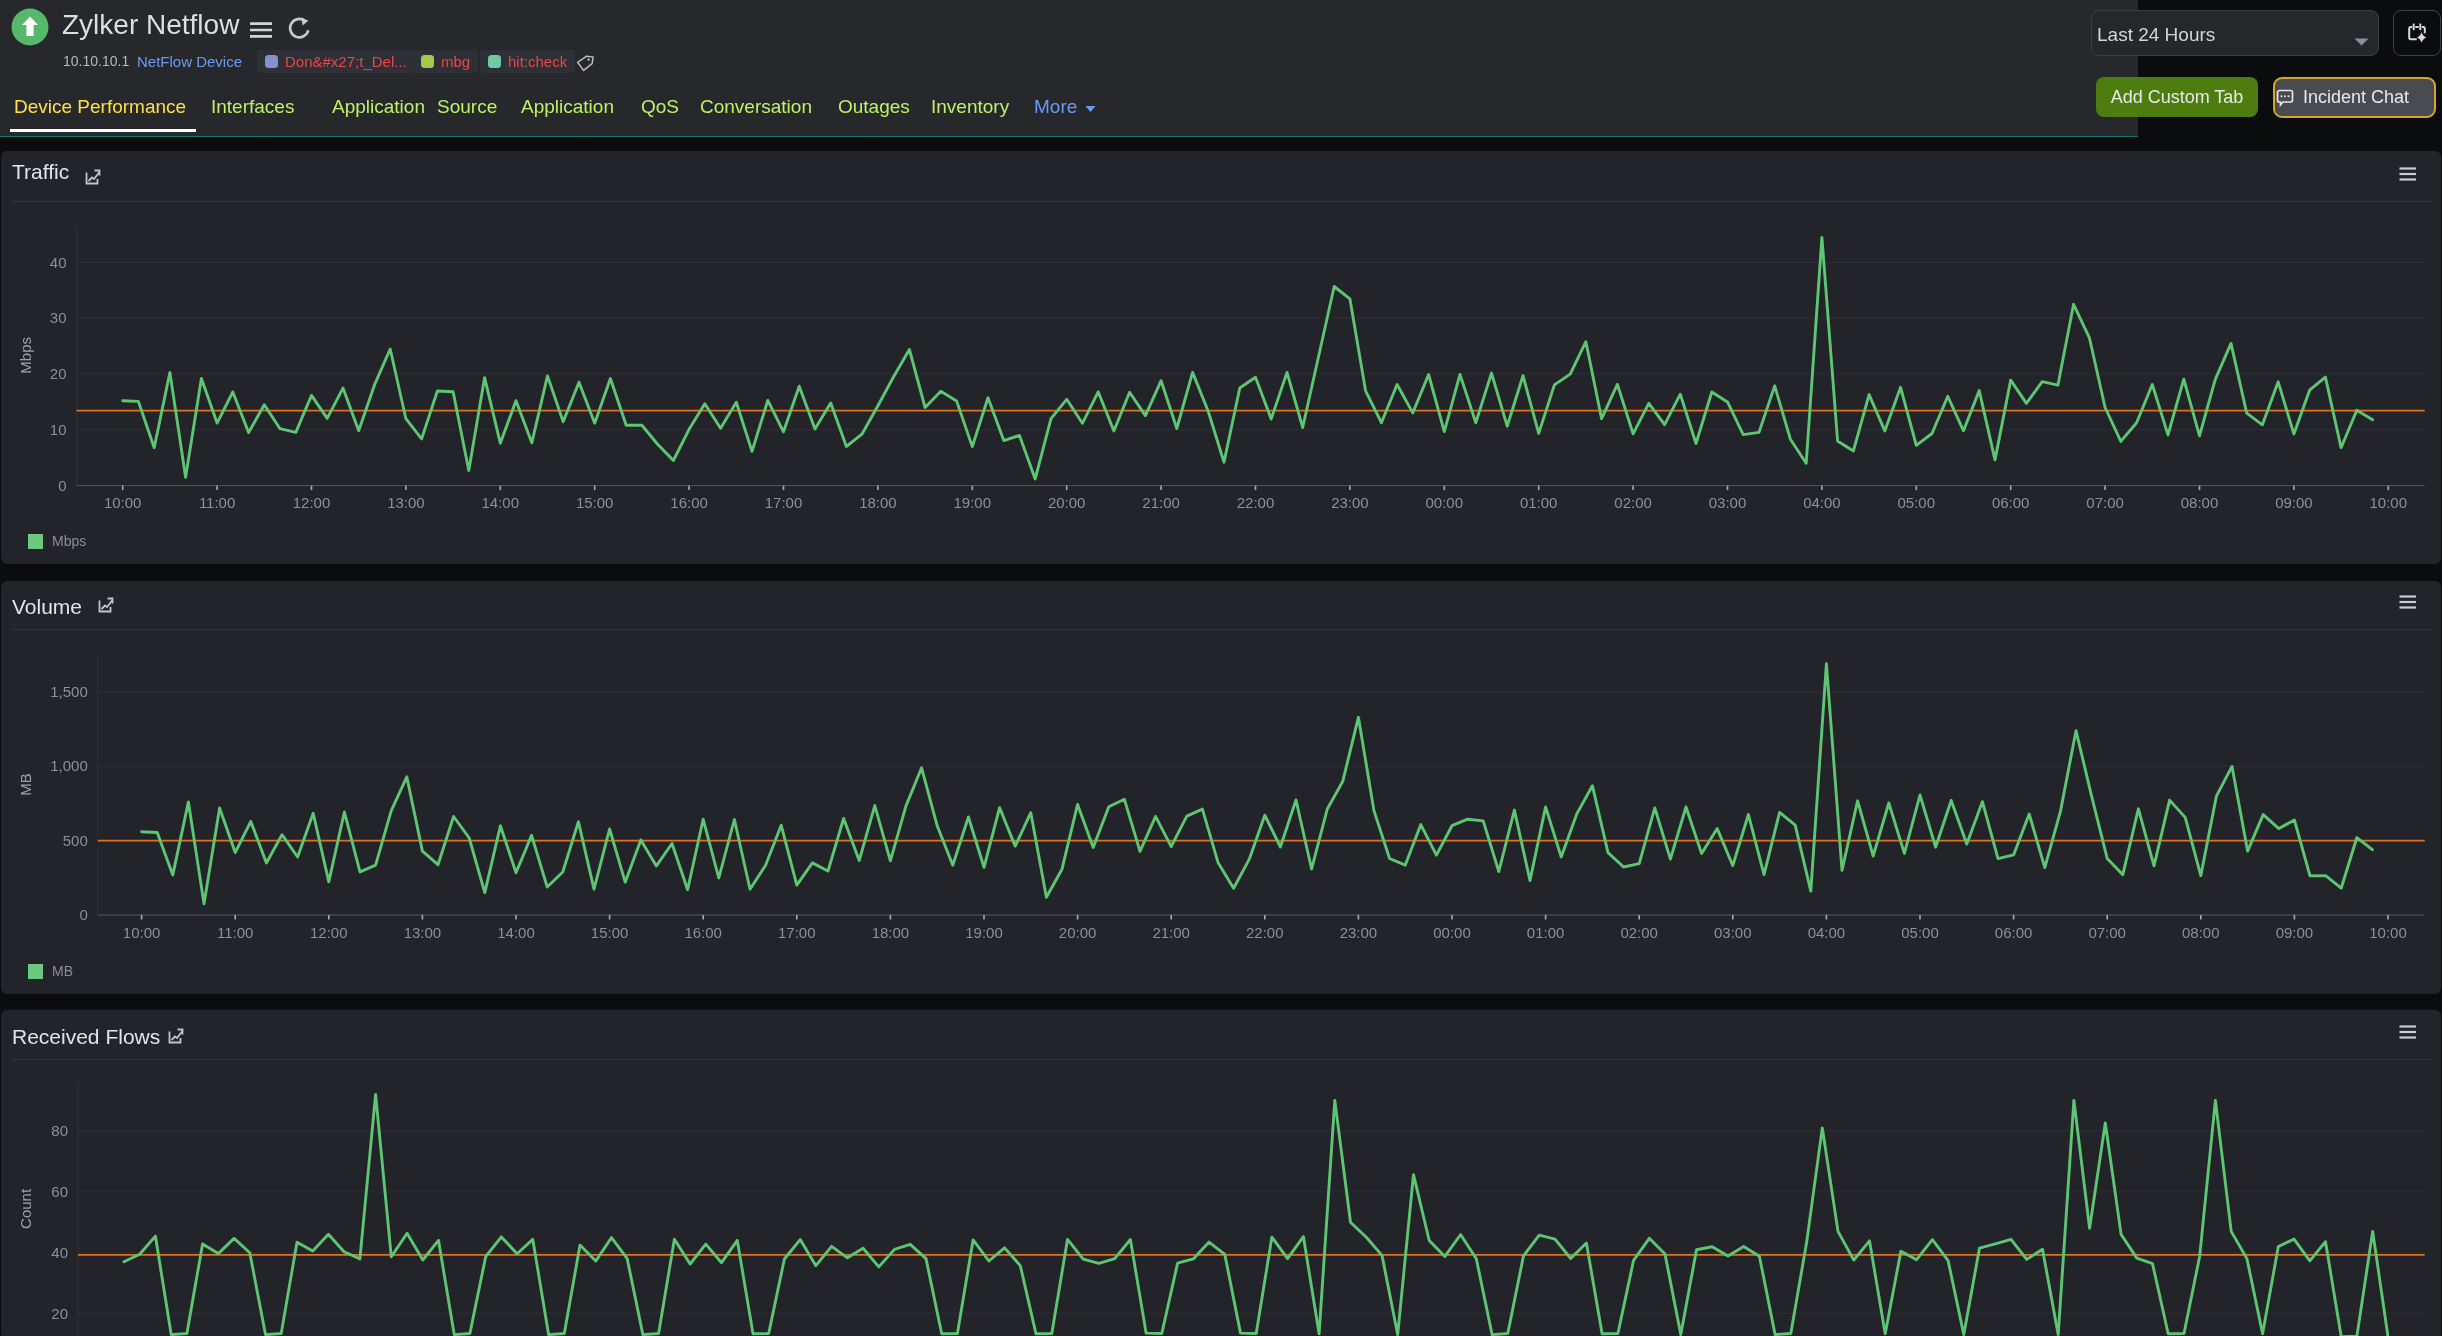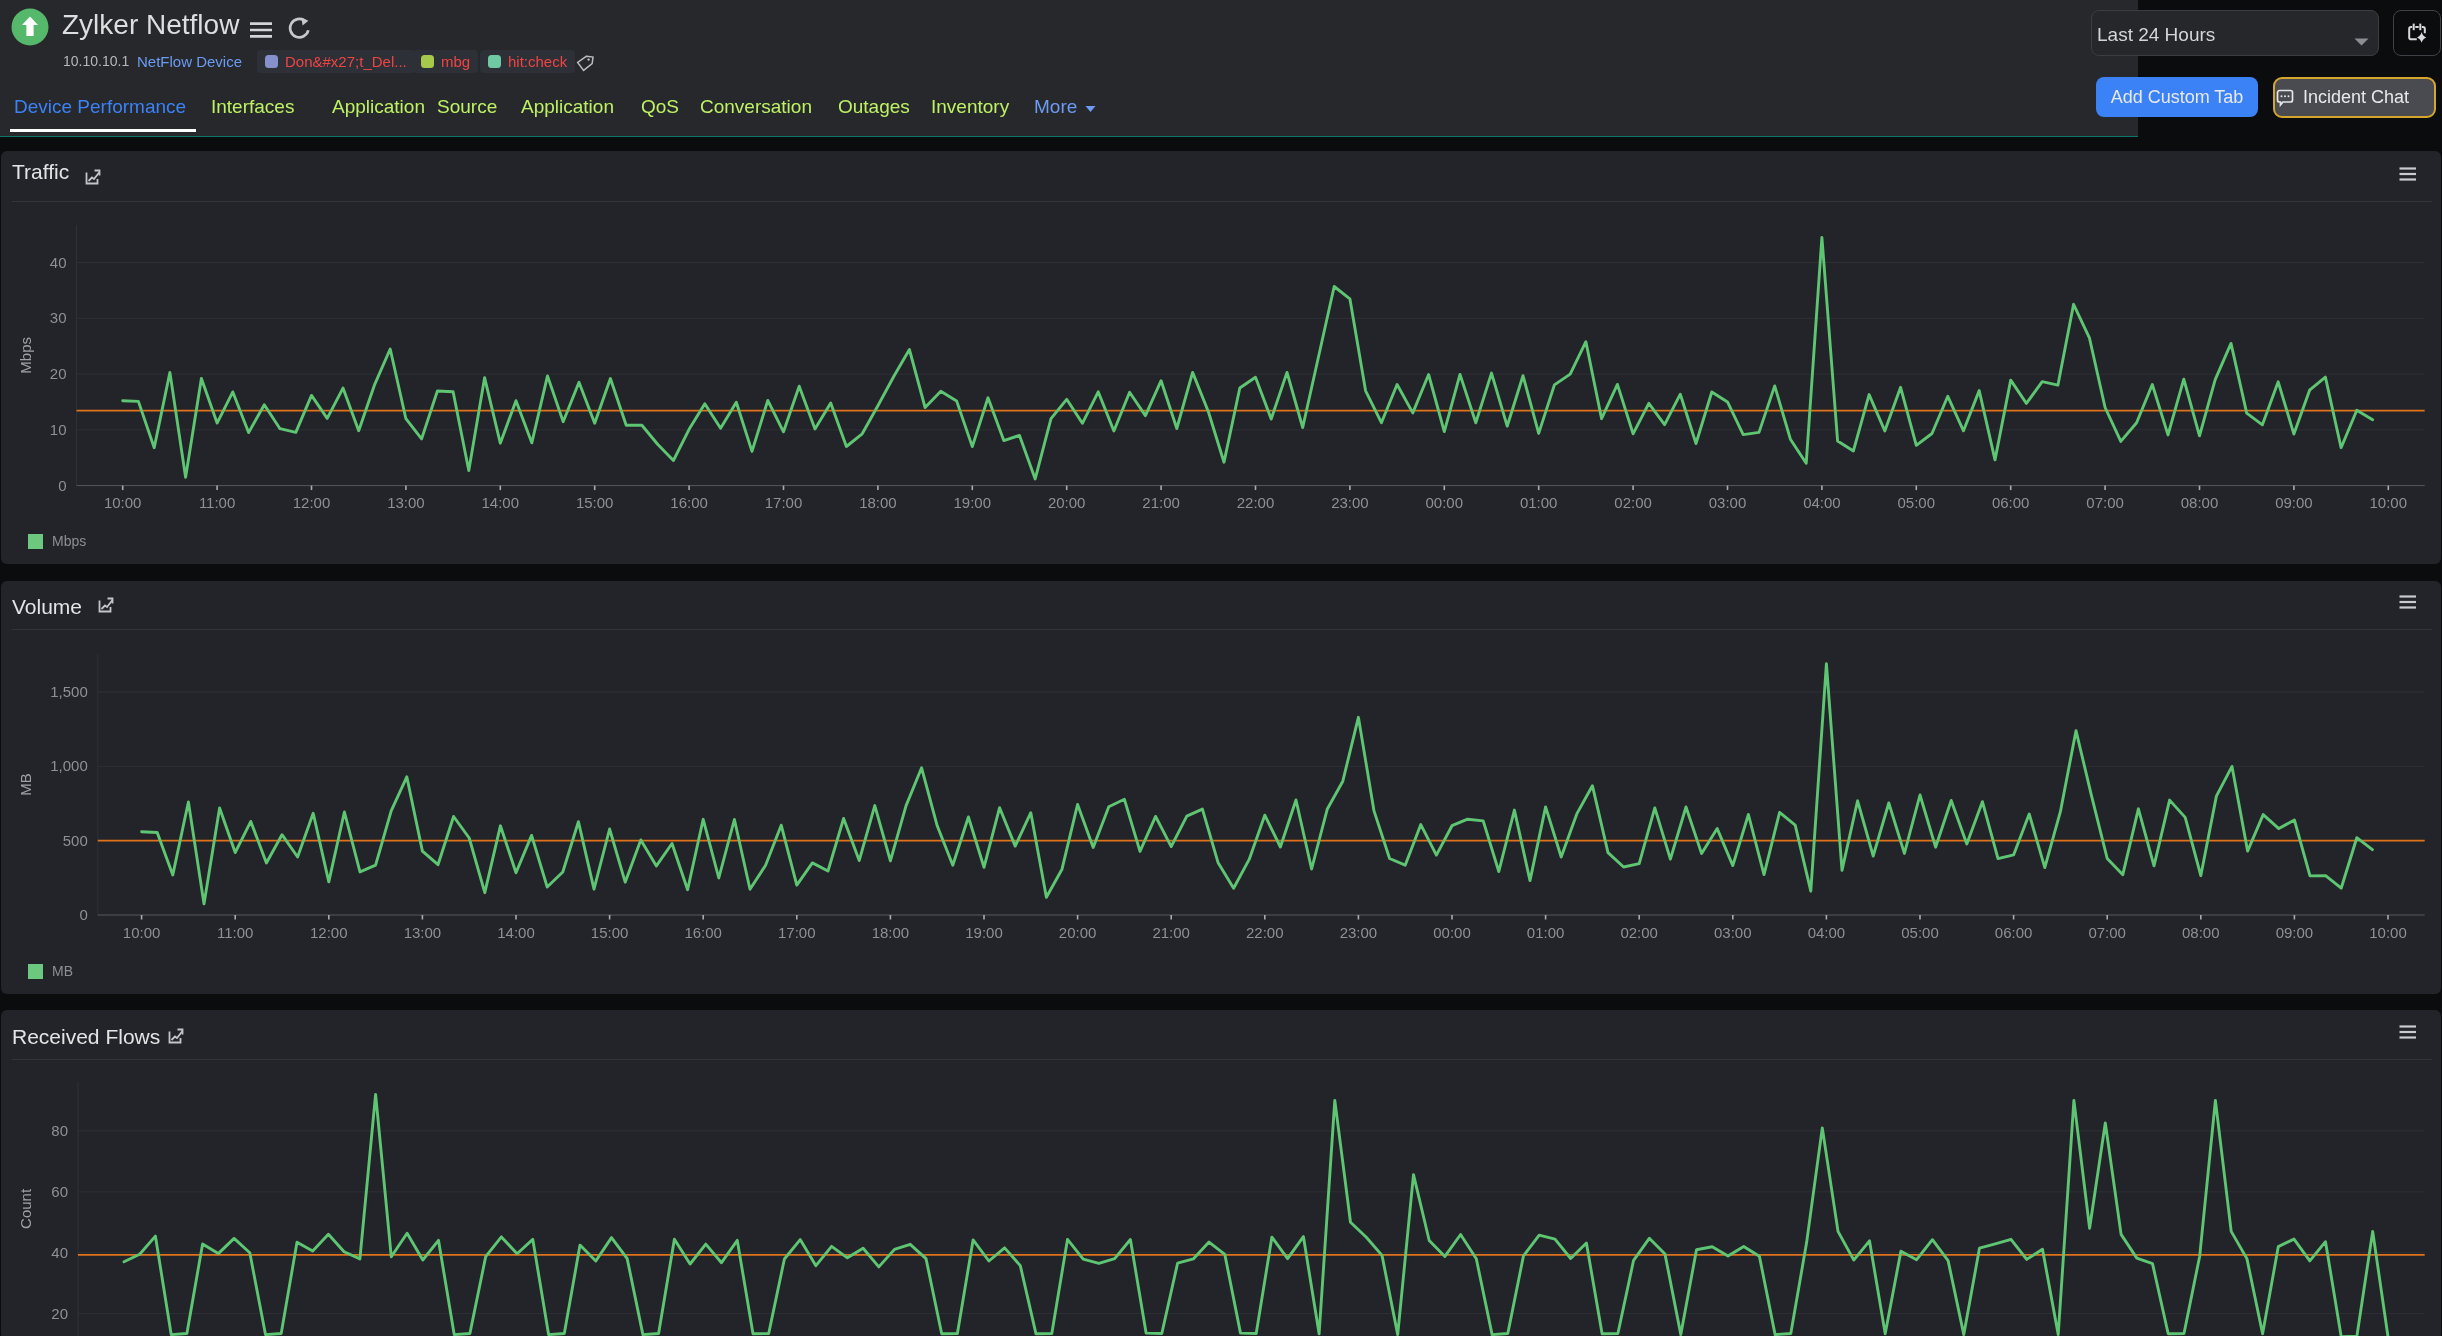--- a/index.html
+++ b/index.html
@@ -2,26 +2,26 @@
 <html><head><meta charset="utf-8"><style>
 *{margin:0;padding:0;box-sizing:border-box}
 html,body{width:2442px;height:1336px;overflow:hidden;background:#0b0c0e;font-family:"Liberation Sans",sans-serif;}
 #header{position:absolute;left:0;top:0;width:2138px;height:137px;background:#27282c;border-bottom:1px solid #0f766e}
 #title{position:absolute;left:62px;top:9px;font-size:28px;color:#dcdee0}
 #ip{position:absolute;left:63px;top:53px;font-size:14px;color:#b5b7ba}
 #devtype{position:absolute;left:137px;top:53px;font-size:15px;color:#6b9bf2}
 .pill{position:absolute;top:50px;height:23px;background:#2d3036;border-radius:4px;display:flex;align-items:center;padding:0 8px;font-size:15px;color:#ef4444;white-space:nowrap}
 .psw{width:13px;height:13px;border-radius:3.5px;margin-right:7px;display:inline-block}
 .navitem{position:absolute;top:97px;white-space:nowrap;font-size:19px;color:#bef264;line-height:19px}
-.navitem.active{color:#3b82f6}
+.navitem.active{color:#fde047}
 .navitem.more{color:#6b9bf2}
 #navline{position:absolute;left:10px;top:129px;width:186px;height:3px;background:#ffffff}
 #dd{position:absolute;left:2091px;top:10px;width:288px;height:46px;border:1px solid #3c3d42;border-radius:8px;background:#26272b;font-size:19px;color:#d3d5d7;line-height:47px;padding-left:5px}
 #iconbtn{position:absolute;left:2393px;top:10px;width:48px;height:46px;border:1px solid #404146;border-radius:8px;display:flex;align-items:center;justify-content:center}
-#btn-act{position:absolute;left:2096px;top:77px;width:162px;height:40px;background:#3b82f6;border-radius:8px;font-size:18px;color:#e8e9ea;text-align:center;line-height:40px}
+#btn-act{position:absolute;left:2096px;top:77px;width:162px;height:40px;background:#4d7c0f;border-radius:8px;font-size:18px;color:#e8e9ea;text-align:center;line-height:40px}
 #btn-ic{position:absolute;left:2273px;top:77px;width:163px;height:41px;background:#4a4b50;border:2px solid #d4a62b;border-radius:9px;font-size:18px;color:#e8e9ea;display:flex;align-items:center;}
 .panel{position:absolute;left:1px;width:2440px;background:#232429;border-radius:6px}
 .ptitle{position:absolute;left:12px;font-size:21px;color:#e3e4e6;line-height:21px}
 .psep{position:absolute;left:12px;width:2420px;height:1px;background:#33343a}
 .legend{position:absolute;left:28px;display:flex;align-items:center}
 .sw{width:15px;height:15px;background:#6cc87e;display:inline-block}
 .lt{margin-left:9px;font-size:14px;color:#8b8e93}
 </style></head>
 <body>
 

